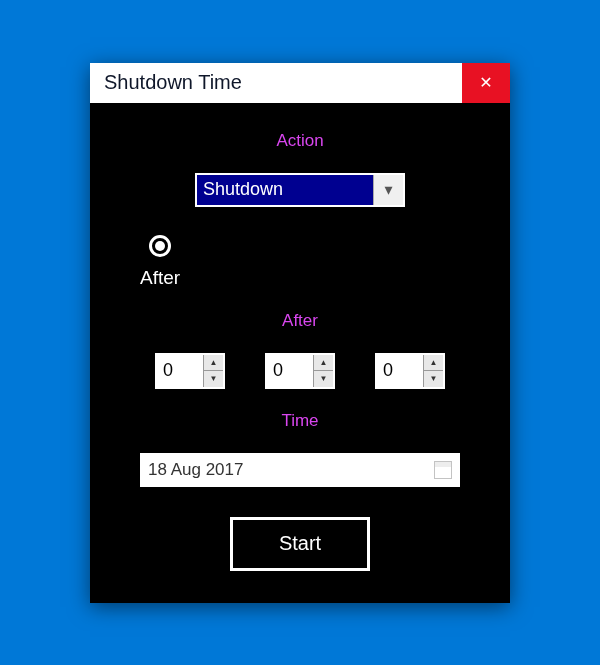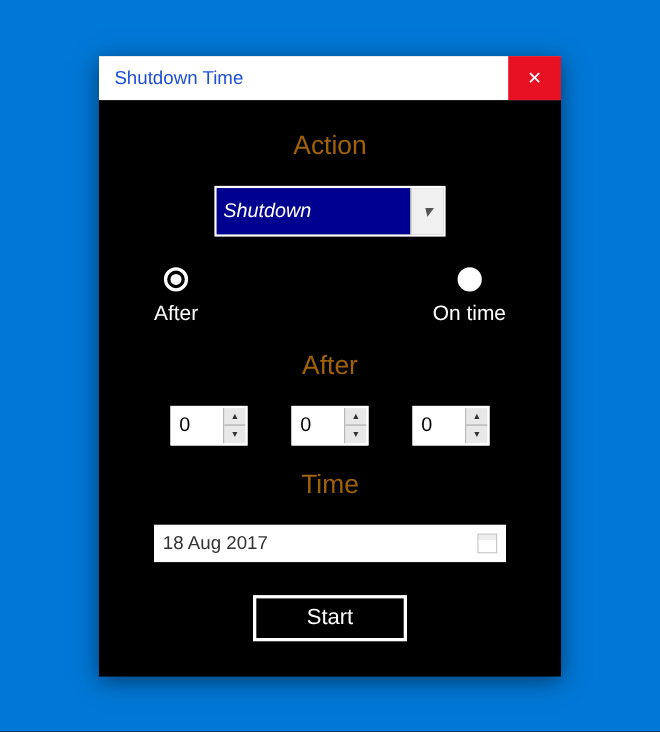--- a/index.html
+++ b/index.html
@@ -23,22 +23,22 @@
     }
     .titlebar {
       background: #fff;
       height: 40px;
       display: flex;
       align-items: center;
       justify-content: space-between;
       padding-left: 14px;
     }
     .title {
-      font-size: 17px;
-      color: #1d4ed8;
+      font-size: 20px;
+      color: #0f172a;
       font-weight: 400;
     }
     .close-btn {
       width: 48px;
       height: 40px;
       background: #e81123;
       color: #fff;
       display: flex;
       align-items: center;
       justify-content: center;
@@ -46,32 +46,31 @@
       cursor: pointer;
     }
     .content {
       padding: 28px 30px 32px;
       display: flex;
       flex-direction: column;
       align-items: center;
       gap: 22px;
     }
     .section-label {
-      color: #a16207;
-      font-size: 24px;
+      color: #d946ef;
+      font-size: 17px;
       font-weight: 400;
     }
     .dropdown {
       width: 210px;
-      height: 46px;
-      background: #737373;
+      height: 34px;
+      background: #7dd3fc;
       border: 2px solid #fff;
       display: flex;
       align-items: stretch;
-      font-style: italic;
     }
     .dropdown-value {
       flex: 1;
       background: #000090;
       color: #fff;
       font-size: 18px;
       padding: 3px 6px;
       display: flex;
       align-items: center;
     }
@@ -177,21 +176,21 @@
     }
     .date-icon {
       width: 18px;
       height: 18px;
       opacity: 0.5;
       border: 1px solid #888;
       background: linear-gradient(to bottom, #ddd 30%, #fff 30%);
     }
     .start-btn {
       width: 140px;
-      height: 42px;
+      height: 54px;
       background: #000;
       border: 3px solid #fff;
       color: #fff;
       font-size: 20px;
       display: flex;
       align-items: center;
       justify-content: center;
       cursor: pointer;
       margin-top: 8px;
     }
@@ -214,24 +213,20 @@
       <div class="dropdown-value">Shutdown</div>
       <div class="dropdown-btn">
         <span>▾</span>
       </div>
     </div>
 
     <div class="radio-row">
       <div class="radio-option">
         <div class="radio-circle selected"></div>
         <span class="radio-label">After</span>
-      </div>
-      <div class="radio-option">
-        <div class="radio-circle filled"></div>
-        <span class="radio-label">On time</span>
       </div>
     </div>
 
     <div class="section-label">After</div>
     <div class="time-row">
       <div class="spinner">
         <div class="spinner-value">0</div>
         <div class="spinner-btns">
           <div class="spinner-btn">▲</div>
           <div class="spinner-btn">▼</div>

